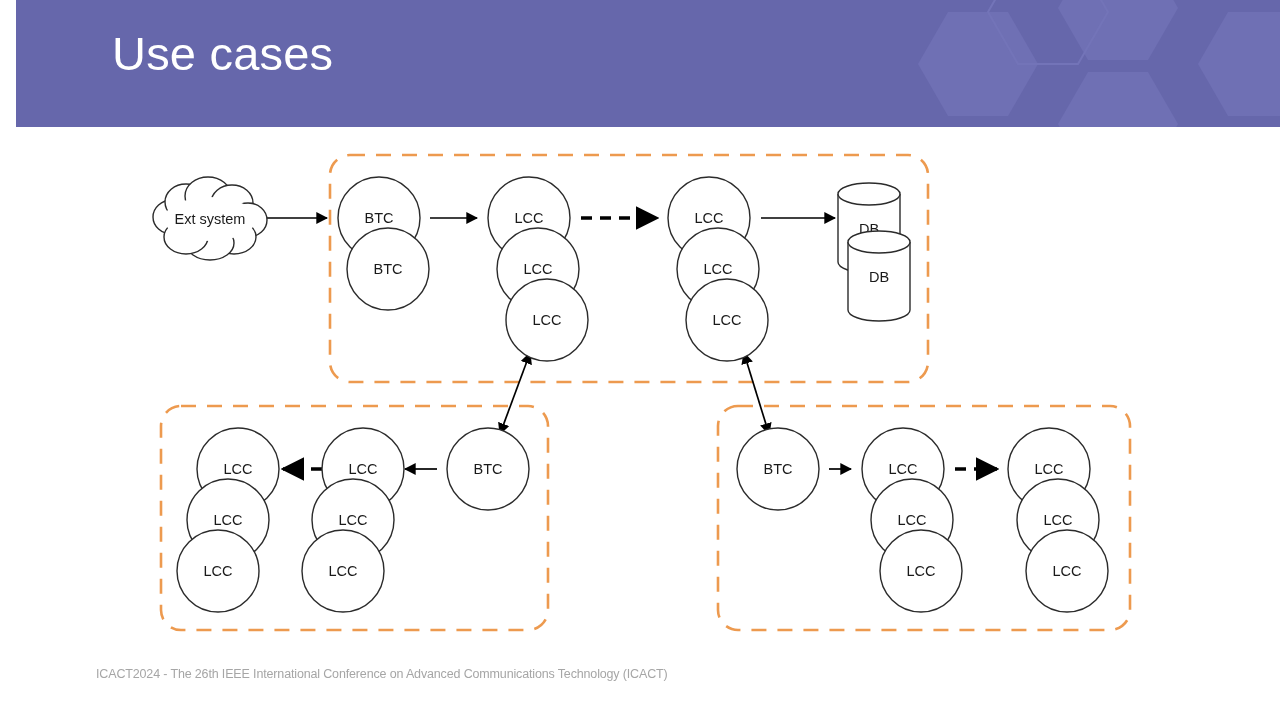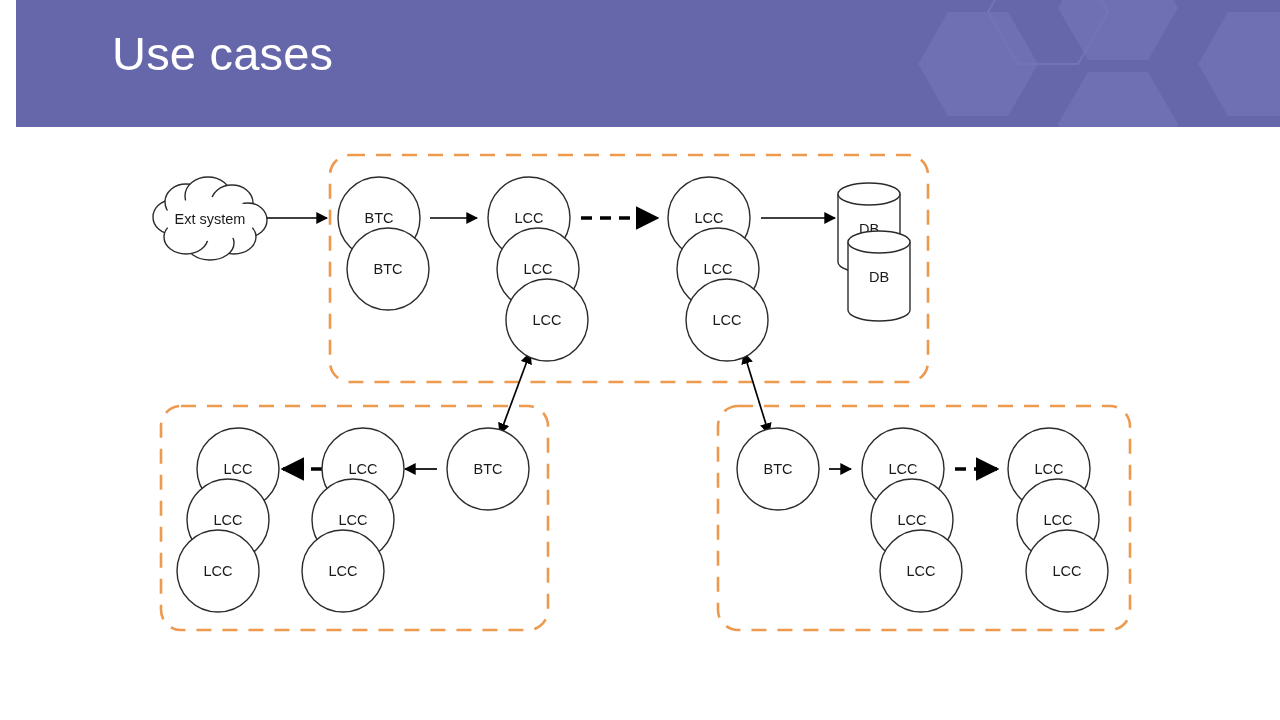--- a/index.html
+++ b/index.html
@@ -219,14 +219,15 @@
           <path d="M 838 67 L 838 135 A 31 11 0 0 0 900 135 L 900 67" class="shape-stroke"></path>
           <ellipse cx="869" cy="67" rx="31" ry="11" class="shape-stroke"></ellipse>
           <text x="869" y="103" class="node-label">DB</text>
           <path d="M 848 115 L 848 183 A 31 11 0 0 0 910 183 L 910 115" class="shape-stroke"></path>
           <ellipse cx="879" cy="115" rx="31" ry="11" class="shape-stroke"></ellipse>
           <text x="879" y="151" class="node-label">DB</text>
         </g>
       </g>
   </svg>
 
+  <div class="footer-note">ICACT2024 - The 26th IEEE International Conference on Advanced Communications Technology (ICACT)</div>
 
 </div>
 
 </body></html>

